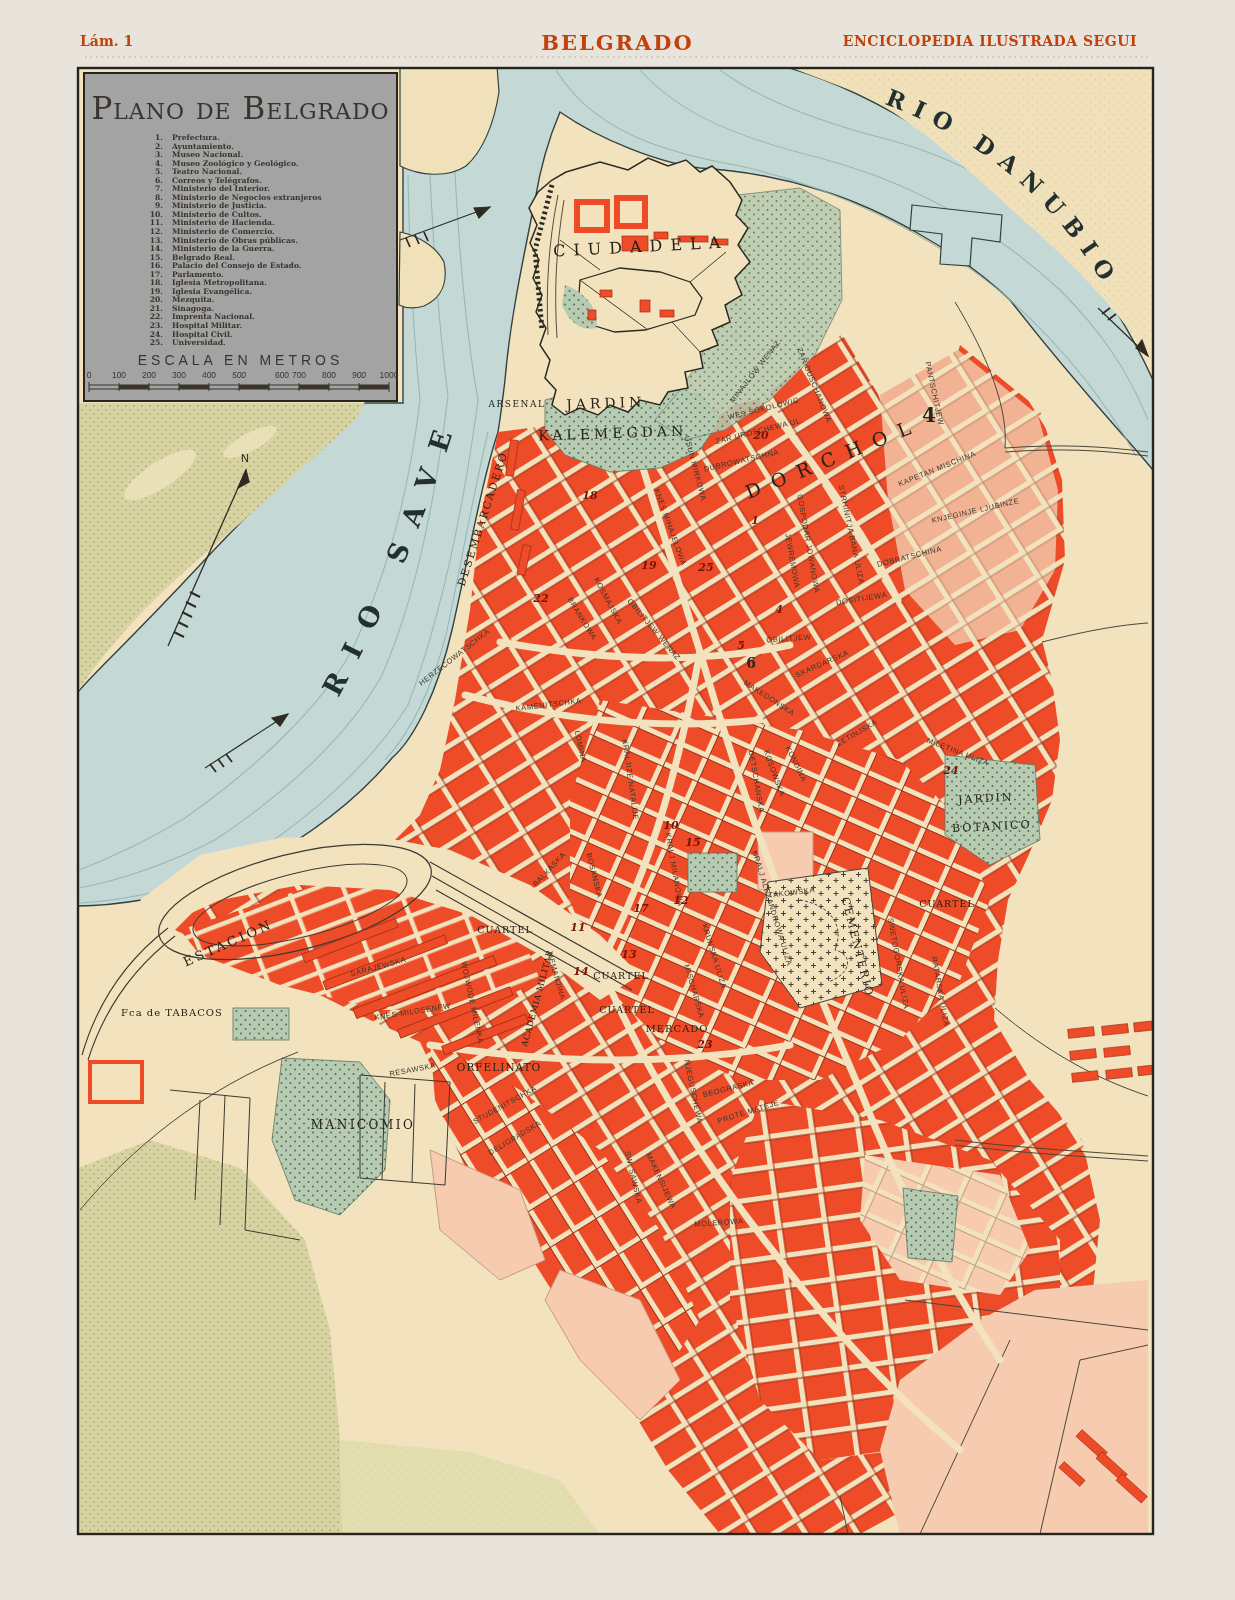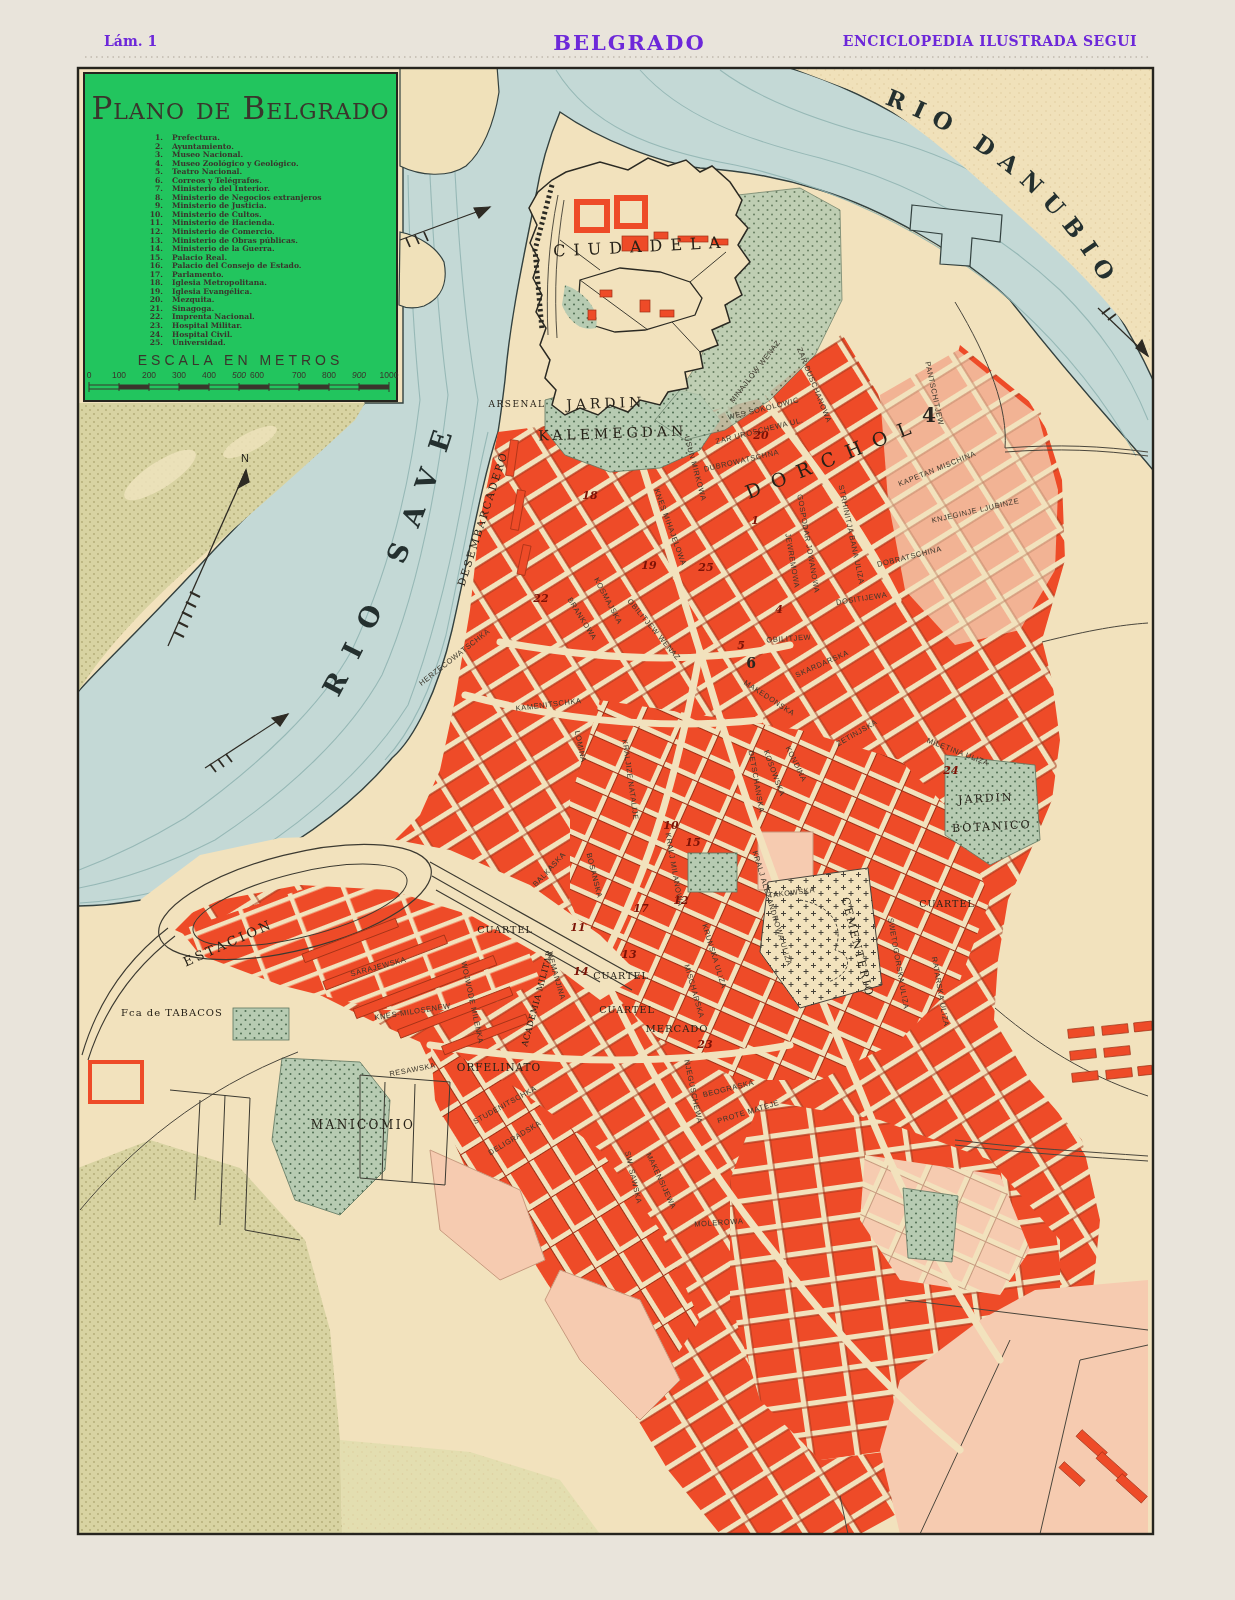--- a/index.html
+++ b/index.html
@@ -1,25 +1,25 @@
 <!DOCTYPE html>
 <html><head>
 <meta charset="utf-8">
 <style>
   html,body{margin:0;padding:0;background:#e9e4db;}
   body{width:1235px;height:1600px;position:relative;overflow:hidden;
        font-family:"DejaVu Serif", serif;color:#2b2720;}
-  .hdr{position:absolute;color:#6d28d9;margin-left:24px;}
+  .hdr{position:absolute;color:#c2410c;}
   .hdr-left{left:80px;top:33px;font-size:14px;font-weight:bold;}
   .hdr-center{left:0;right:0;top:30px;text-align:center;font-size:21px;font-weight:bold;letter-spacing:2px;}
   .hdr-right{right:98px;top:33px;font-size:14px;font-weight:bold;letter-spacing:.5px;}
   .mapwrap{position:absolute;left:0;top:0;}
   
   .legend{position:absolute;left:83px;top:72px;width:315px;height:330px;
-          background:#22c55e;border:2px solid #26241e;box-sizing:border-box;z-index:5;}
+          background:#a3a3a3;border:2px solid #26241e;box-sizing:border-box;z-index:5;}
   .legend-title{margin-top:16px;text-align:center;font-variant:small-caps;
                 font-size:31px;letter-spacing:1px;color:#3a352c;}
   .legend-items{margin-top:8px;margin-left:38px;}
   .lrow{font-size:7.6px;line-height:8.55px;font-weight:bold;color:#3a352c;white-space:nowrap;}
   .ln{display:inline-block;width:40px;text-align:right;padding-right:9px;}
   .scale{position:absolute;left:0;bottom:8px;width:100%;}
   .scale-title{text-align:center;font-family:"Liberation Sans",sans-serif;
                font-size:14px;letter-spacing:4px;color:#3a352c;}
   .scale-ticks{position:relative;height:11px;margin-top:2px;}
   .scale-ticks span{position:absolute;transform:translateX(-50%);
@@ -433,42 +433,42 @@
       <div class="lrow"><span class="ln">5.</span><span class="lt">Teatro Nacional.</span></div>
       <div class="lrow"><span class="ln">6.</span><span class="lt">Correos y Telégrafos.</span></div>
       <div class="lrow"><span class="ln">7.</span><span class="lt">Ministerio del Interior.</span></div>
       <div class="lrow"><span class="ln">8.</span><span class="lt">Ministerio de Negocios extranjeros</span></div>
       <div class="lrow"><span class="ln">9.</span><span class="lt">Ministerio de Justicia.</span></div>
       <div class="lrow"><span class="ln">10.</span><span class="lt">Ministerio de Cultos.</span></div>
       <div class="lrow"><span class="ln">11.</span><span class="lt">Ministerio de Hacienda.</span></div>
       <div class="lrow"><span class="ln">12.</span><span class="lt">Ministerio de Comercio.</span></div>
       <div class="lrow"><span class="ln">13.</span><span class="lt">Ministerio de Obras públicas.</span></div>
       <div class="lrow"><span class="ln">14.</span><span class="lt">Ministerio de la Guerra.</span></div>
-      <div class="lrow"><span class="ln">15.</span><span class="lt">Palacio Real.</span></div>
+      <div class="lrow"><span class="ln">15.</span><span class="lt">Belgrado Real.</span></div>
       <div class="lrow"><span class="ln">16.</span><span class="lt">Palacio del Consejo de Estado.</span></div>
       <div class="lrow"><span class="ln">17.</span><span class="lt">Parlamento.</span></div>
       <div class="lrow"><span class="ln">18.</span><span class="lt">Iglesia Metropolitana.</span></div>
       <div class="lrow"><span class="ln">19.</span><span class="lt">Iglesia Evangélica.</span></div>
       <div class="lrow"><span class="ln">20.</span><span class="lt">Mezquita.</span></div>
       <div class="lrow"><span class="ln">21.</span><span class="lt">Sinagoga.</span></div>
       <div class="lrow"><span class="ln">22.</span><span class="lt">Imprenta Nacional.</span></div>
       <div class="lrow"><span class="ln">23.</span><span class="lt">Hospital Militar.</span></div>
       <div class="lrow"><span class="ln">24.</span><span class="lt">Hospital Civil.</span></div>
       <div class="lrow"><span class="ln">25.</span><span class="lt">Universidad.</span></div>
     </div>
   <div class="scale">
     <div class="scale-title">ESCALA EN METROS</div>
     <div class="scale-ticks">
         <span style="left: 4px;">0</span>
         <span style="left: 34px;">100</span>
         <span style="left: 64px; text-align: center;">200</span>
         <span style="left: 94px;">300</span>
         <span style="left: 124px;">400</span>
         <span style="left: 154px; font-style: italic;">500</span>
-        <span style="left: 172px;">600</span>
+        <span style="left: 197px;">600</span>
         <span style="left: 214px;">700</span>
         <span style="left: 244px;">800</span>
         <span style="left: 274px; font-style: italic;">900</span>
         <span style="left: 304px;">1000</span>
       </div>
     <svg class="scale-bar" width="311" height="10">
       <line x1="4" y1="3" x2="304" y2="3" stroke="#3a352c" stroke-width="1"></line>
       <line x1="4" y1="7" x2="304" y2="7" stroke="#3a352c" stroke-width="1"></line>
       <g stroke="#3a352c" stroke-width="1">
         <line x1="4" y1="0" x2="4" y2="10"></line>

